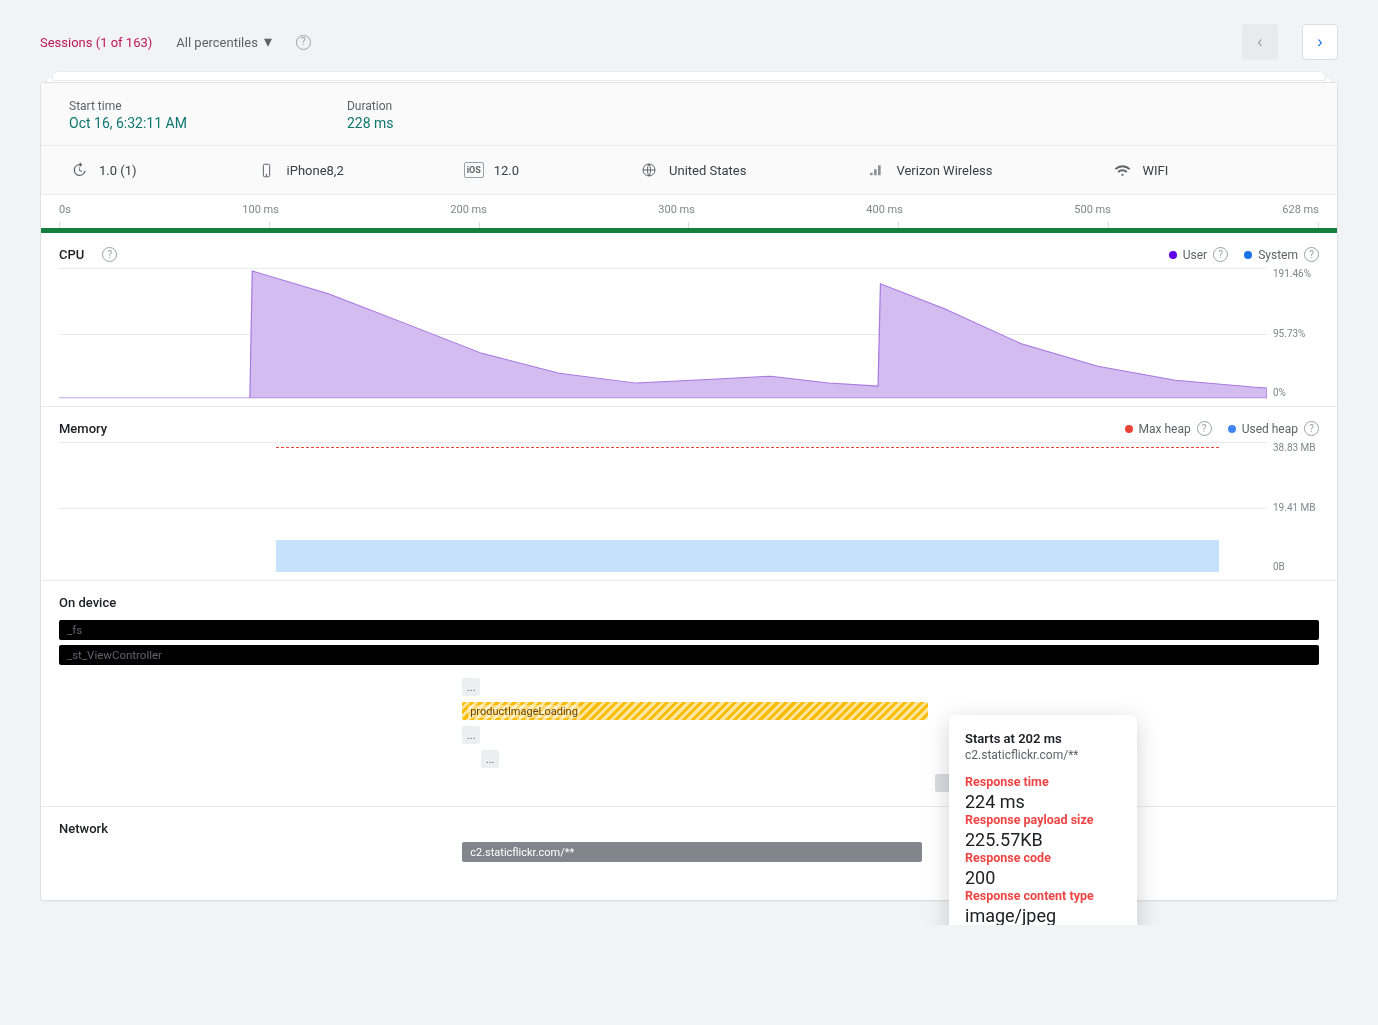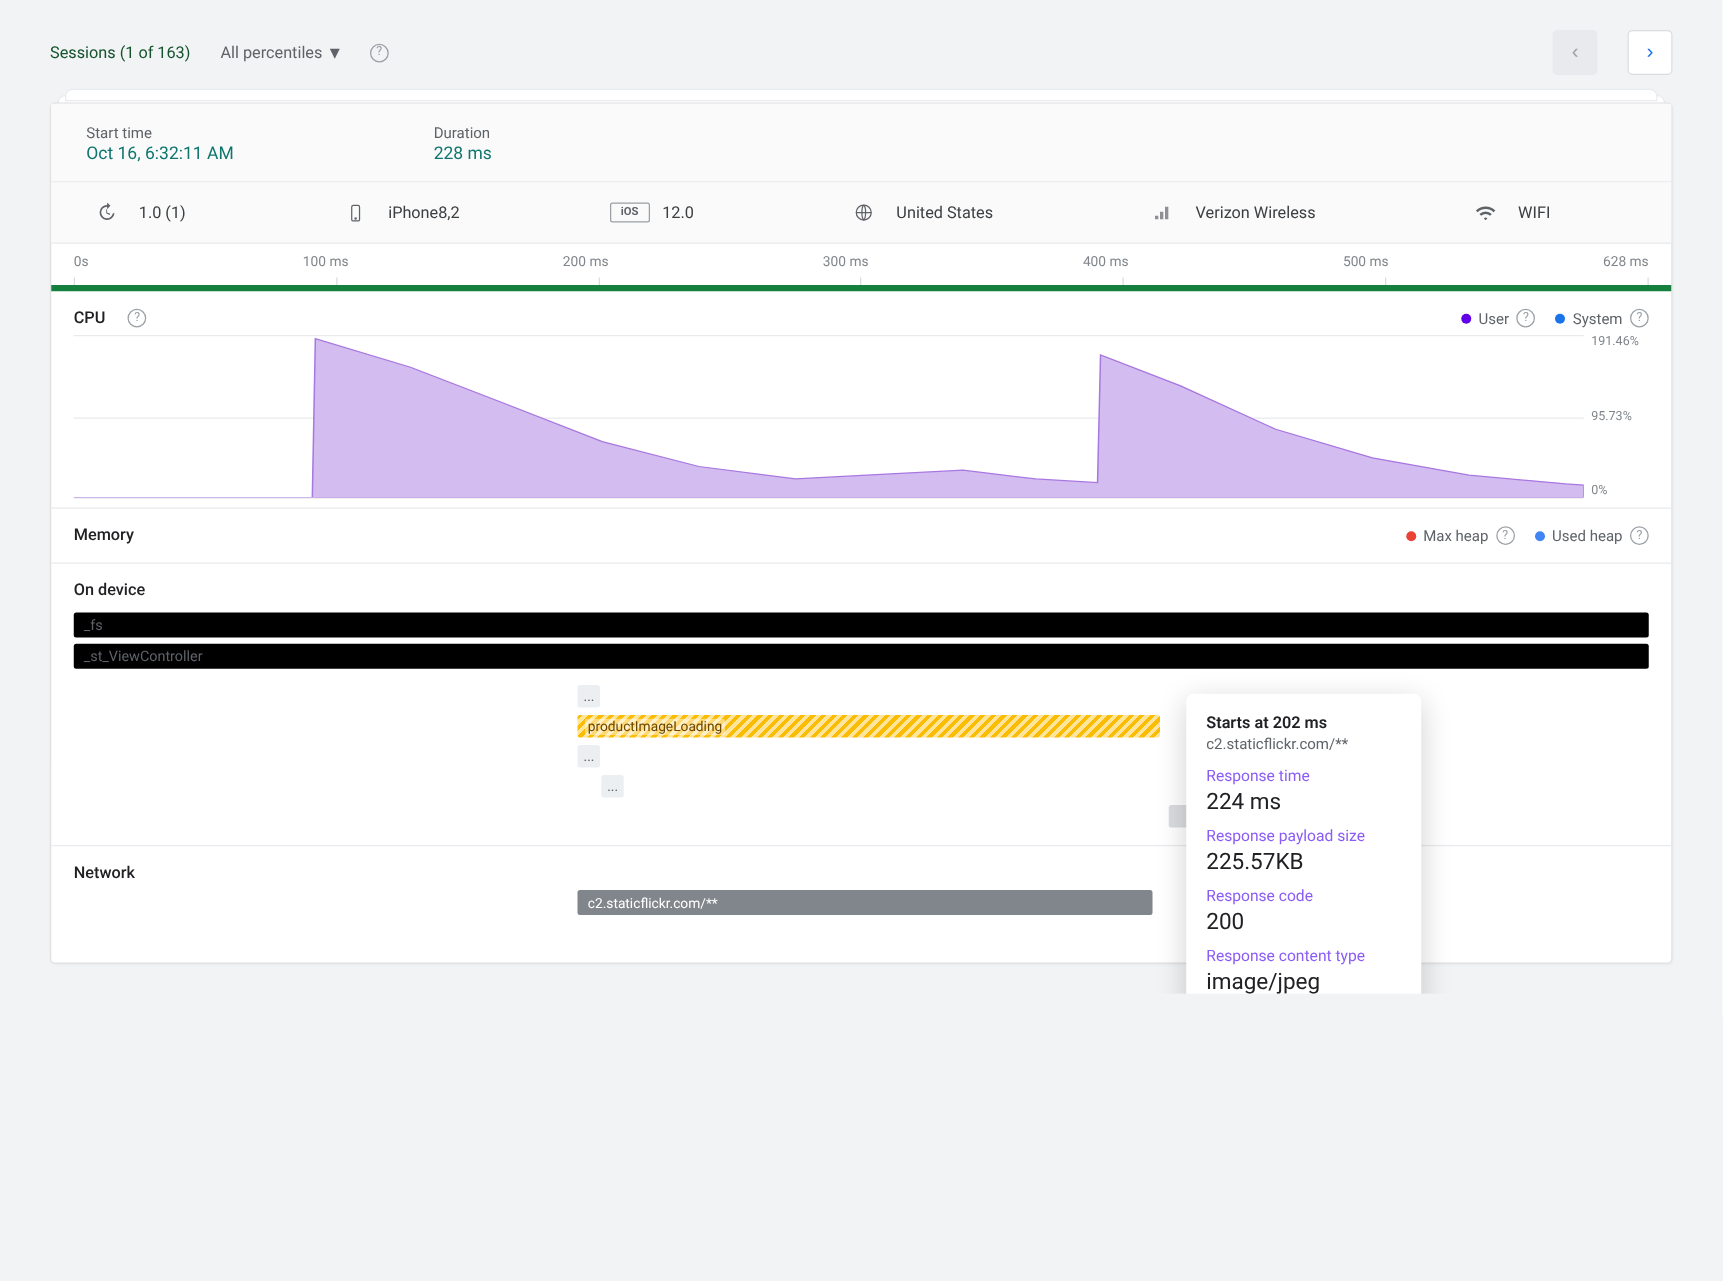--- a/index.html
+++ b/index.html
@@ -10,21 +10,21 @@
     font-size: 13px;
     padding: 24px 40px;
   }
   .top-bar {
     display: flex;
     align-items: center;
     gap: 24px;
     margin-bottom: 22px;
   }
   .top-bar .sessions {
-    color: #14532d;
+    color: #be185d;
     font-size: 13px;
   }
   .dropdown {
     display: inline-flex;
     align-items: center;
     gap: 6px;
     color: #5f6368;
     cursor: pointer;
     font-size: 13px;
   }
@@ -87,21 +87,21 @@
     padding: 16px 28px;
     display: flex;
     align-items: center;
     gap: 120px;
     background: #fafafa;
     border-bottom: 1px solid #e8eaed;
     color: #5f6368;
     font-size: 13px;
   }
   .meta-row .meta-item { display: inline-flex; align-items: center; gap: 10px; color:#3c4043;}
-  .meta-row .micon { width: 32px; height: 16px; color: #5f6368; display:inline-flex; align-items:center; justify-content:center;}
+  .meta-row .micon { width: 20px; height: 16px; color: #5f6368; display:inline-flex; align-items:center; justify-content:center;}
   .timeline-ruler {
     padding: 8px 18px 0;
     border-bottom: 5px solid #15803d;
     position: relative;
   }
   .ruler-labels {
     display: flex;
     justify-content: space-between;
     color: #80868b;
     font-size: 11px;
@@ -222,21 +222,21 @@
     width: 188px;
     background: #fff;
     border-radius: 6px;
     box-shadow: 0 6px 24px rgba(0,0,0,0.18);
     padding: 16px 16px 14px;
     z-index: 10;
     color: #202124;
   }
   .tooltip .tt-start { font-weight: 600; font-size: 13px; margin-bottom: 2px; }
   .tooltip .tt-url { color: #5f6368; font-size: 12px; margin-bottom: 12px; }
-  .tooltip .tt-label { color: #8b5cf6; font-size: 12.5px; margin-top: 10px; }
+  .tooltip .tt-label { color: #ef4444; font-size: 12.5px; margin-top: 0; font-weight: bold; }
   .tooltip .tt-value { font-size: 18px; font-weight: 400; margin-top: 2px; }
   .chev { font-size: 16px; line-height:1;}
 </style>
 </head>
 <body>
 
 <div class="top-bar">
   <span class="sessions">Sessions (1 of 163)</span>
   <span class="dropdown">
     <span>All percentiles</span>
@@ -379,20 +379,32 @@
               <span>Max heap</span>
               <span class="help-icon">?</span>
             </span>
         <span class="legend-item">
               <span class="dot lblue"></span>
               <span>Used heap</span>
               <span class="help-icon">?</span>
             </span>
       </div>
     </div>
+    <div class="chart-area">
+      <div class="chart-body mem">
+        <div class="grid-line" style="top:50%;"></div>
+        <div class="mem-dashed"></div>
+        <div class="mem-used"></div>
+      </div>
+      <div class="y-labels">
+        <span>38.83 MB</span>
+        <span>19.41 MB</span>
+        <span>0B</span>
+      </div>
+    </div>
   </div>
 
   <div class="section" style="position:relative;">
     <div class="section-header">
       <span class="section-title">On device</span>
     </div>
     <div class="trace-list">
       <div class="trace-row">_fs</div>
       <div class="trace-row">_st_ViewController</div>
     </div>

